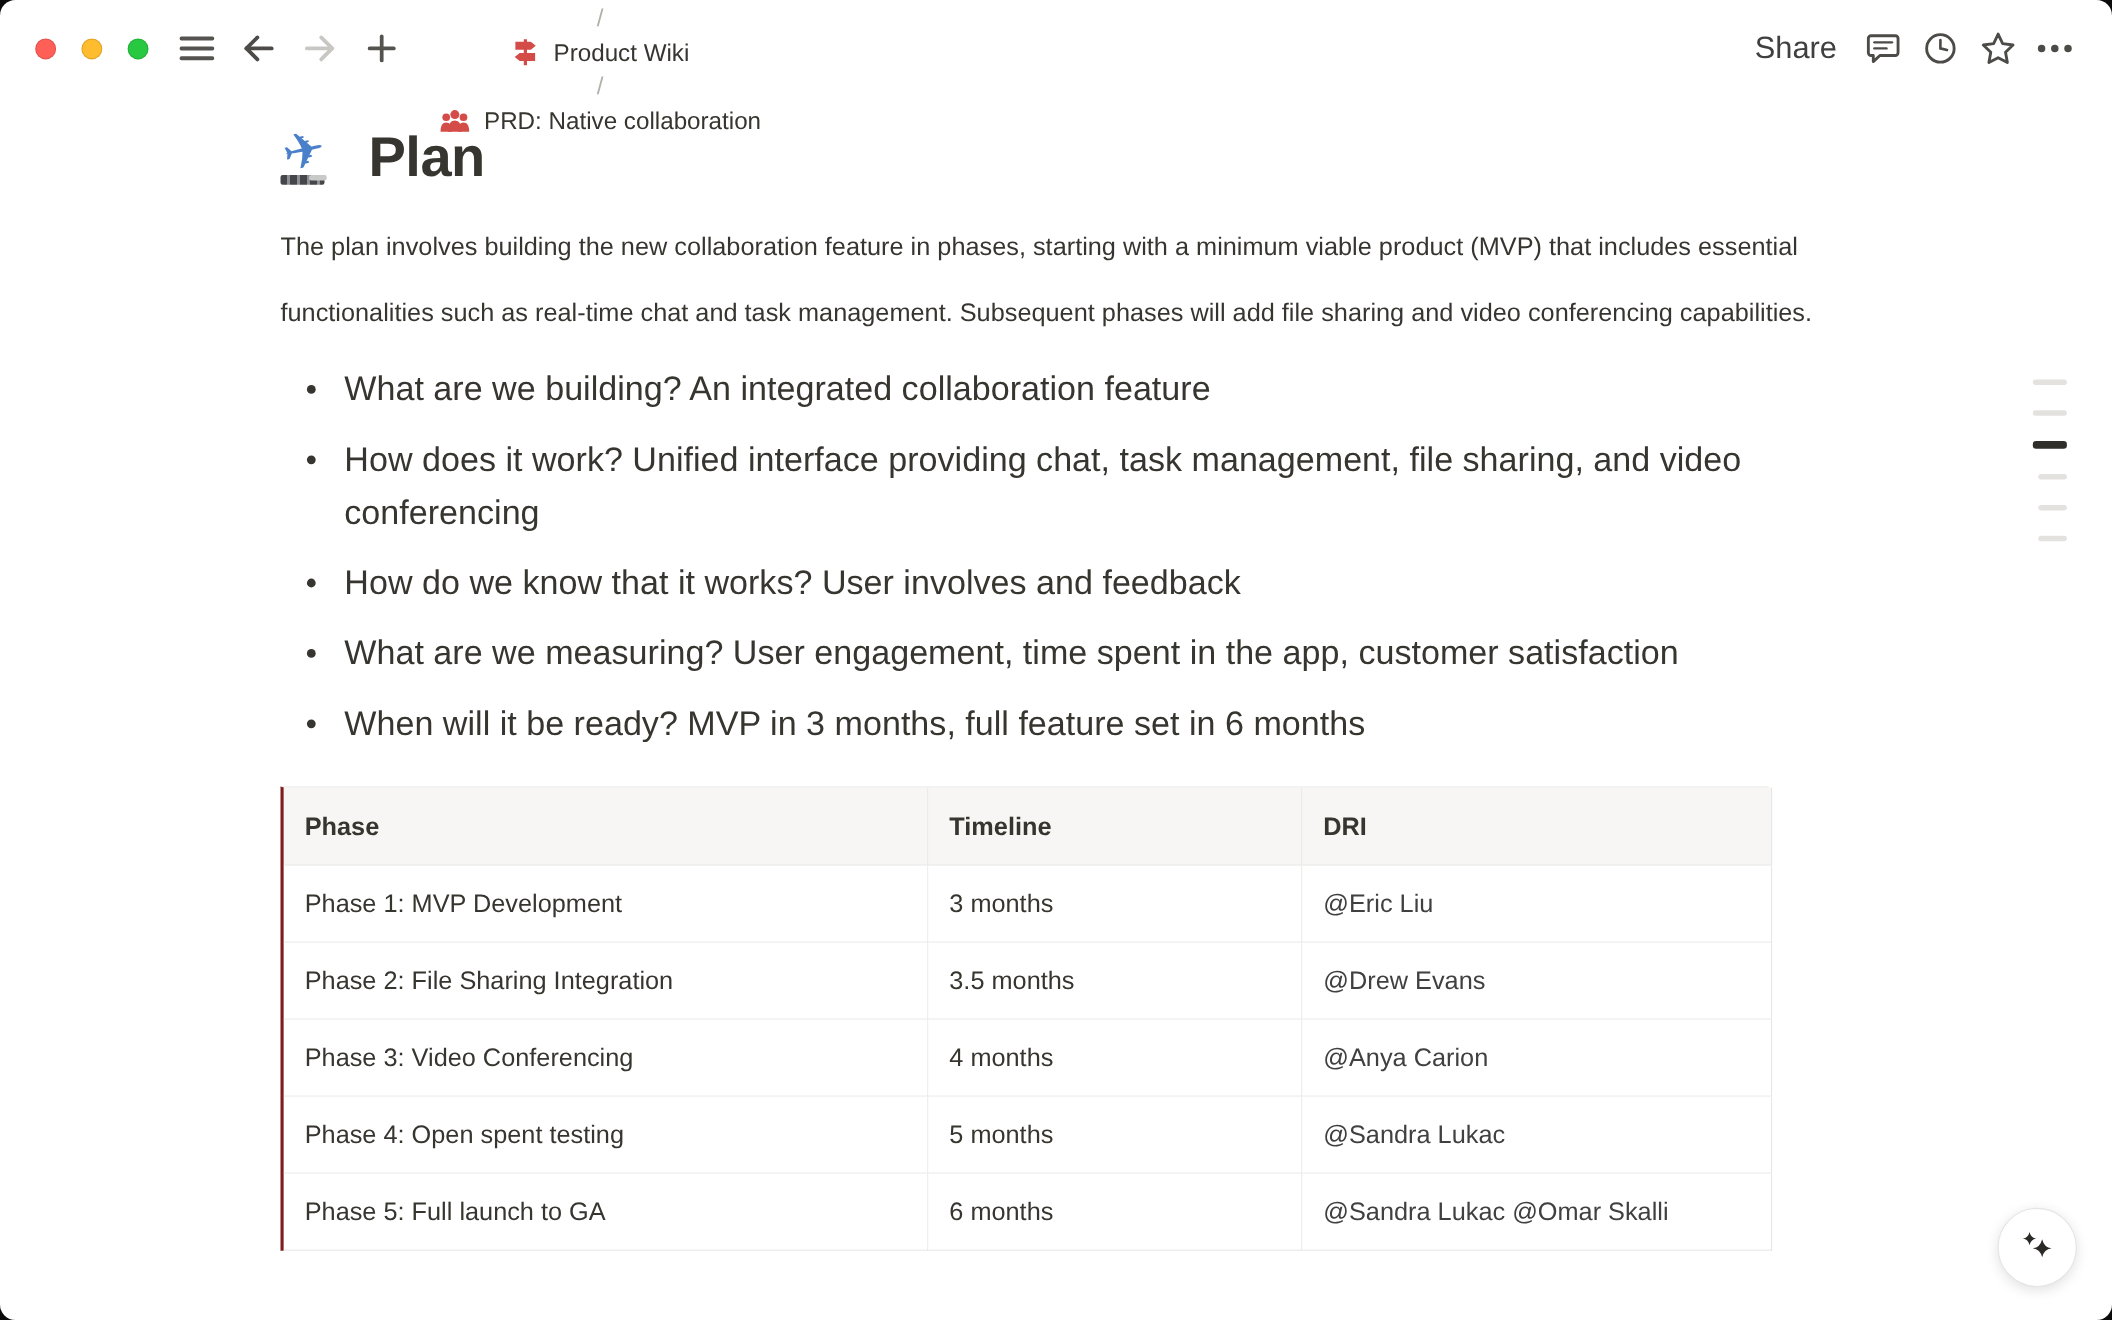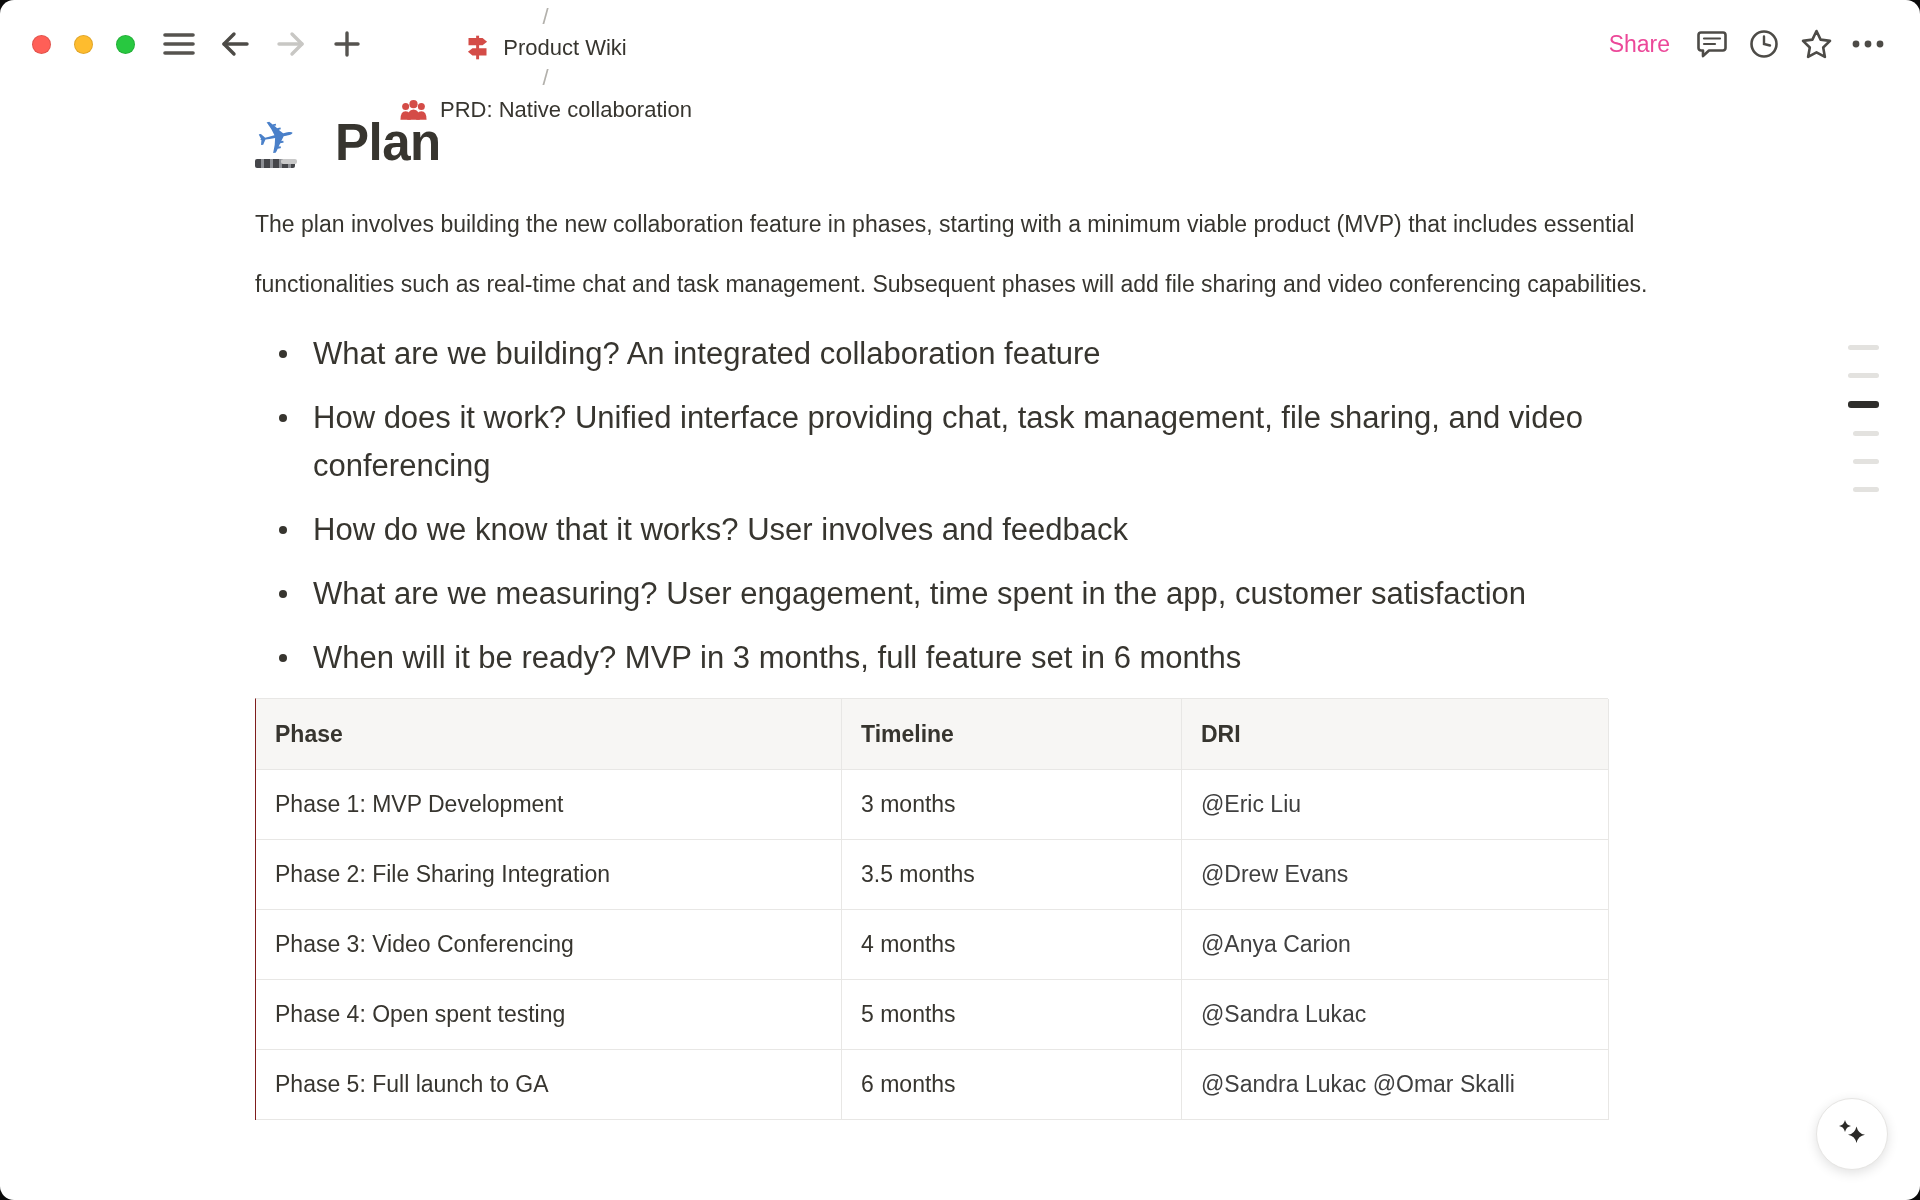--- a/index.html
+++ b/index.html
@@ -61,21 +61,21 @@
     width:36px; height:36px; border-radius:8px;
     background:#fadcdc;
     display:flex; align-items:center; justify-content:center;
   }
   .crumb-icon { display:flex; align-items:center; justify-content:center; }
   .bc-sep { color:#b3b1ac; margin:0 8px; font-size:22px; }
 
   .topbar-right { margin-left:auto; display:flex; align-items:center; gap:8px; }
   .share-btn {
     background:none; border:none; cursor:pointer;
-    font-family:inherit; font-size:23px; color:#ec4899;
+    font-family:inherit; font-size:28px; color:#404040;
     padding:8px 12px; border-radius:6px;
   }
 
   
   .content { margin-left:255px; width:1408px; }
   .title-row {
     margin-top:24px;
     display:flex; align-items:center; gap:18px;
     font-size:51px; font-weight:700; line-height:62px;
     letter-spacing:-0.5px;
@@ -115,24 +115,24 @@
   }
   .bullet-dot {
     flex:0 0 auto;
     width:8px; height:8px; border-radius:50%;
     background:#37352f;
     margin:20px 26px 0 24px;
   }
 
   
   .ptable {
-    margin-top:16px;
+    margin-top:33px;
     width:1353px;
     border-top:1px solid #e8e7e5;
-    border-left:1px solid #7f1d1d;
+    border-left:3px solid #7f1d1d;
   }
   .trow { display:grid; grid-template-columns:586px 340px 427px; }
   .tcell {
     border-right:1px solid #e8e7e5;
     border-bottom:1px solid #e8e7e5;
     padding:0 19px;
     display:flex; align-items:center;
     font-size:23px;
     height:70px;
     cursor:text;

